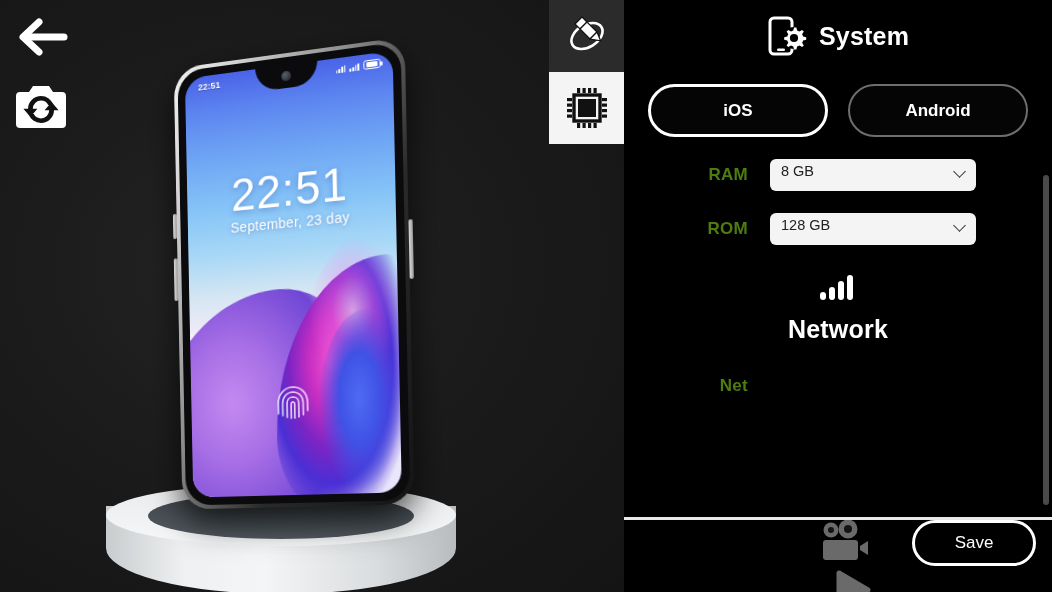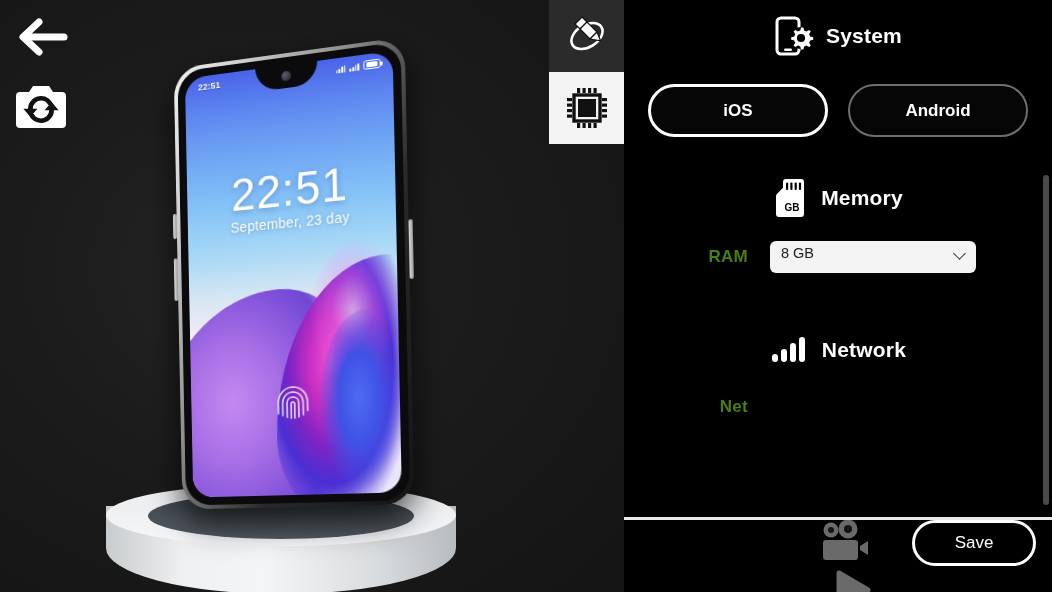--- a/index.html
+++ b/index.html
@@ -142,34 +142,34 @@
   
   #panel {
     position: absolute; left: 624px; top: 0; width: 428px; height: 592px;
     background: #000; overflow: hidden;
   }
   #panel-scroll { position: absolute; left: 0; top: 0; width: 428px; height: 518px; }
 
   .section-head {
     display: flex; align-items: center; justify-content: center; gap: 12px;
   }
-  .section-title { color: #fff; font-size: 21px; font-weight: bold; letter-spacing: .2px; }
+  .section-title { color: #fff; font-size: 25px; font-weight: bold; letter-spacing: .2px; }
 
   #system-head { margin-top: 14px; }
   #os-row { display: flex; justify-content: space-between; padding: 0 24px; margin-top: 26px; }
   .os-btn {
     width: 180px; height: 53px; border-radius: 27px; background: #050505;
     color: #fff; font-size: 17px; font-weight: bold;
     display: flex; align-items: center; justify-content: center; cursor: pointer;
   }
   .os-btn.off { border: 2.5px solid #6e6e6e; }
   .os-btn.on  { border: 3px solid #ffffff; }
 
   #memory-head { margin-top: 40px; }
-  #network-head { margin-top: 40px; }
+  #network-head { margin-top: 28px; flex-direction: column; }
 
   .field-row { display: flex; align-items: center; margin-top: 22px; }
   .field-label {
     width: 146px; text-align: right; padding-right: 22px;
     color: #4d7c0f; font-size: 17px; font-weight: bold; letter-spacing: .3px;
   }
   .select {
     width: 206px; height: 32px; background: #f4f4f4; border-radius: 6px;
     display: flex; align-items: center; justify-content: space-between;
     padding: 0 10px 8px 11px; cursor: pointer;
@@ -346,43 +346,35 @@
           <circle cx="27" cy="24" r="4.1" fill="#000000"></circle>
         </svg>
         <div class="section-title">System</div>
       </div>
 
       <div id="os-row">
         <div class="os-btn on">iOS</div>
         <div class="os-btn off">Android</div>
       </div>
 
-      <div class="section-head" id="memory-head">
-        <svg width="36" height="42" viewBox="0 0 36 42">
-          <path fill="#ffffff" d="M10 2 h18 a3 3 0 0 1 3 3 v32 a3 3 0 0 1 -3 3 h-22 a3 3 0 0 1 -3 -3 v-18 a3 3 0 0 1 .9 -2.1 l6.1 -6.1 V5 a3 3 0 0 1 3 -3 z"></path>
-          <g fill="#000000">
-            <rect x="13" y="5.5" width="2.2" height="7.5" rx="1"></rect>
-            <rect x="17.3" y="5.5" width="2.2" height="7.5" rx="1"></rect>
-            <rect x="21.6" y="5.5" width="2.2" height="7.5" rx="1"></rect>
-            <rect x="25.9" y="5.5" width="2.2" height="7.5" rx="1"></rect>
-          </g>
-          <text x="19" y="34" font-family="Liberation Sans, sans-serif" font-size="10" font-weight="bold" fill="#000000" text-anchor="middle">GB</text>
-        </svg>
-        <div class="section-title">Memory</div>
-      </div>
 
       <div class="field-row">
         <div class="field-label">RAM</div>
         <div class="select">
           <span>8 GB</span>
           <span class="chev"></span>
         </div>
       </div>
 
       <div class="field-row">
+        <div class="field-label">ROM</div>
+        <div class="select">
+          <span>128 GB</span>
+          <span class="chev"></span>
+        </div>
       </div>
 
       <div class="section-head" id="network-head">
         <svg width="40" height="30" viewBox="0 0 40 30">
           <g fill="#ffffff">
             <rect x="2" y="19" width="6" height="8" rx="3"></rect>
             <rect x="11" y="14" width="6" height="13" rx="3"></rect>
             <rect x="20" y="8" width="6" height="19" rx="3"></rect>
             <rect x="29" y="2" width="6" height="25" rx="3"></rect>
           </g>

